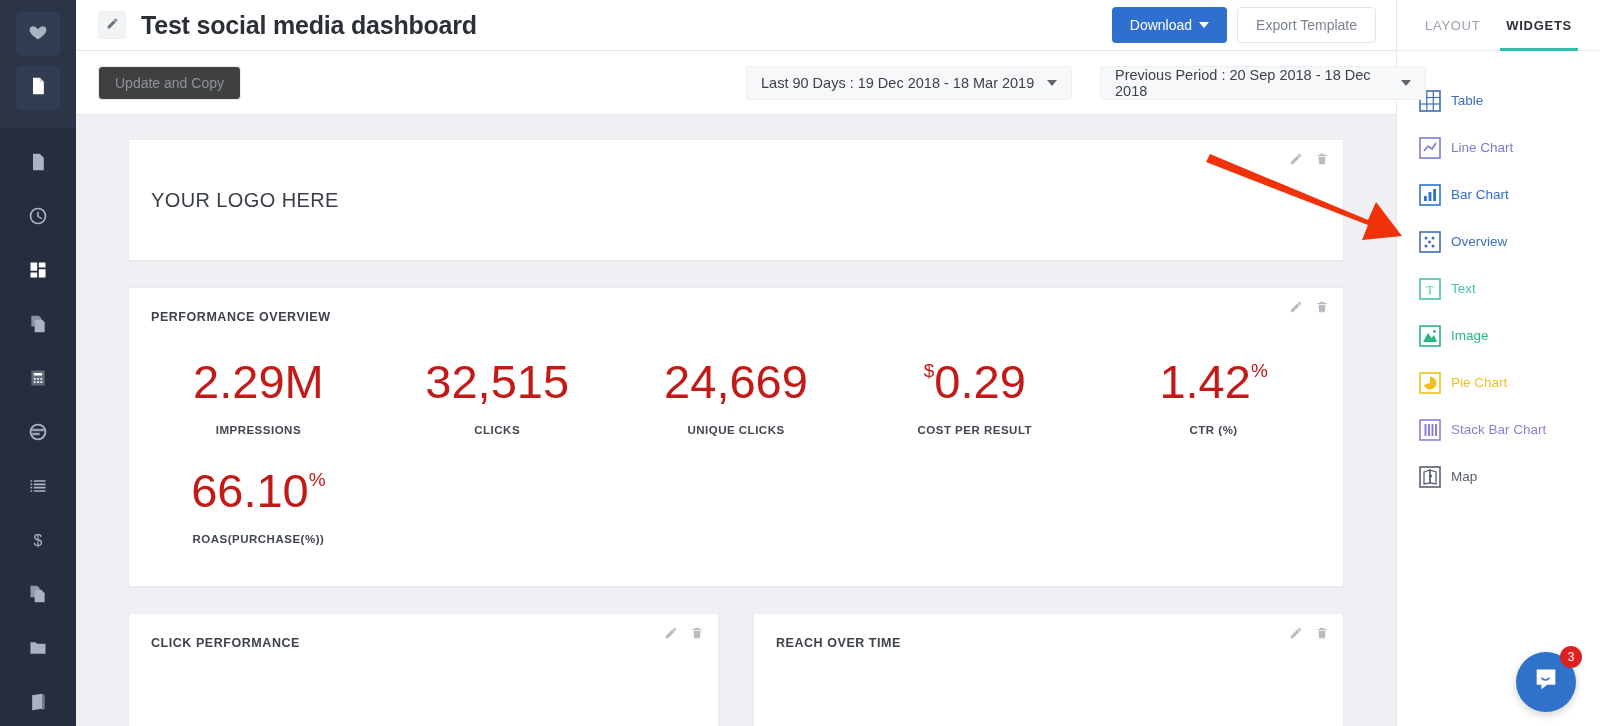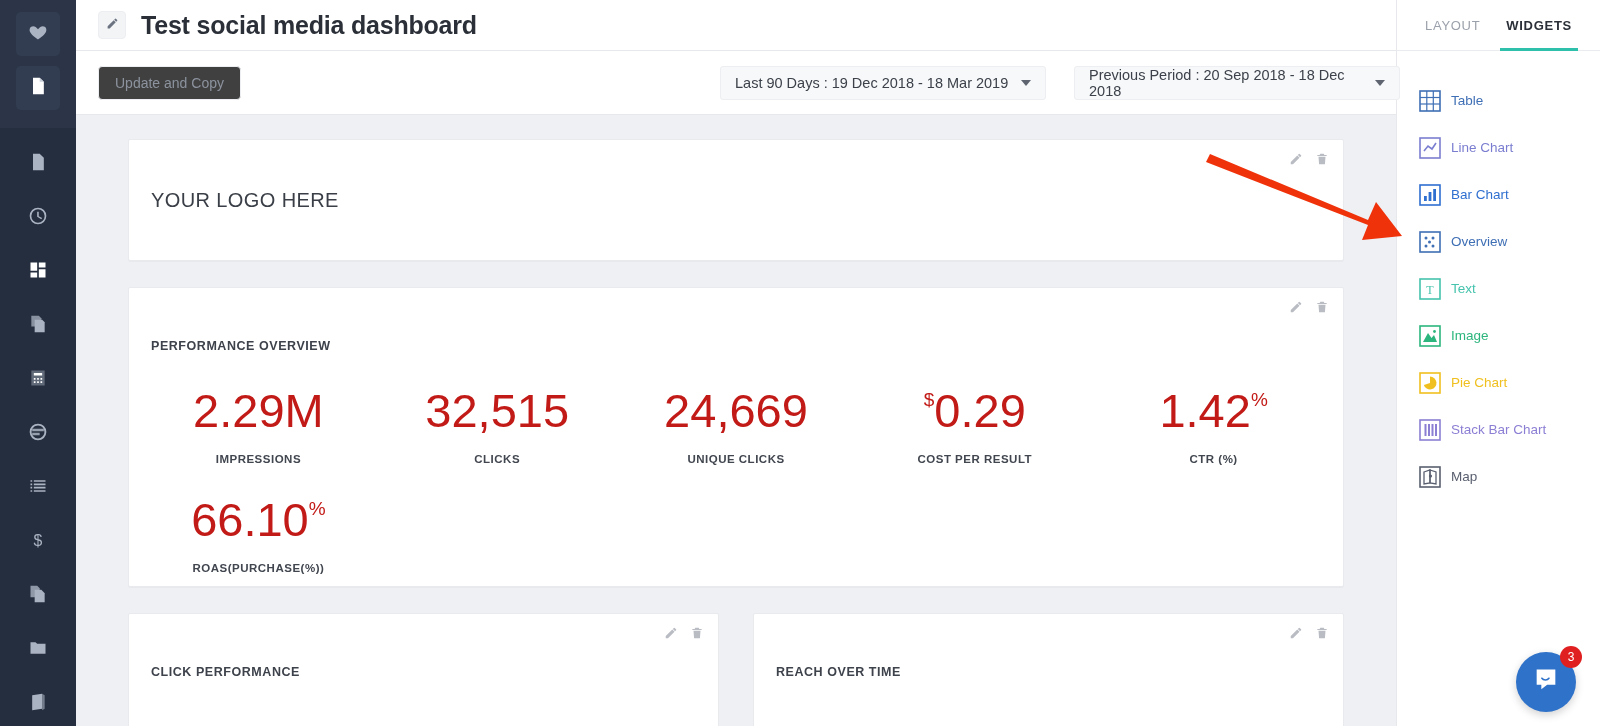--- a/index.html
+++ b/index.html
@@ -61,21 +61,21 @@
   }
 
   .subbar {
     height: 64px; background: #fff; border-bottom: 1px solid #e6e8ec;
     display: flex; align-items: center; padding: 0 22px; flex: 0 0 64px; position: relative;
   }
   .btn-update {
     background: #404040; color: #8c939e; border: 1px solid #edeef1; border-radius: 4px;
     height: 34px; padding: 0 16px; font-size: 14px; cursor: pointer; font-family: inherit;
   }
-  .date-wrap { position: absolute; left: 644px; display: flex; align-items: center; gap: 28px; }
+  .date-wrap { position: absolute; left: 670px; display: flex; align-items: center; gap: 28px; }
   .date-select {
     background: #f7f8f9; border: 1px solid #edeef1; border-radius: 3px;
     height: 34px; min-width: 326px; display: flex; align-items: center;
     padding: 0 14px; font-size: 14.5px; color: #3c414a; cursor: pointer; gap: 10px;
   }
   .date-select .sel-caret { margin-left: auto; width: 0; height: 0;
     border-left: 5px solid transparent; border-right: 5px solid transparent;
     border-top: 6px solid #5f6570; }
 
   
@@ -84,21 +84,20 @@
     background: #fff; border: 1px solid #e8eaee; border-radius: 2px;
     position: relative; box-shadow: 0 1px 1px rgba(20,25,35,.03);
   }
   .panel-tools {
     position: absolute; top: 12px; right: 14px; display: flex; gap: 12px; align-items: center;
   }
   .panel-tools svg { width: 14px; height: 14px; fill: #b9bcc3; cursor: pointer; }
   .panel-title {
     font-size: 12.5px; font-weight: 700; letter-spacing: .55px; color: #3d424b;
     padding: 22px 0 0 22px;
-    margin-top: 29px;
   }
 
   .logo-panel { height: 122px; display: flex; align-items: center; }
   .logo-text { font-size: 20px; color: #3a3f47; letter-spacing: .4px; padding-left: 22px; }
 
   .perf-panel { height: 300px; margin-top: 26px; }
   .kpi-grid {
     display: grid; grid-template-columns: repeat(5, 1fr); grid-template-rows: 1fr 1fr;
     padding: 18px 10px 0 10px; height: 236px;
   }
@@ -262,20 +261,27 @@
 
     <div class="topbar">
       <div class="edit-title-btn">
         <span>
           <svg viewBox="0 0 24 24">
               <path d="M3 17.2V21h3.8L18 9.8 14.2 6 3 17.2zM20.7 7.1a1 1 0 000-1.4l-2.4-2.4a1 1 0 00-1.4 0l-1.8 1.8L18.9 8.9l1.8-1.8z"></path>
             </svg>
         </span>
       </div>
       <div class="dash-title">Test social media dashboard</div>
+      <div class="topbar-right">
+        <button class="btn-download">
+          <span>Download</span>
+          <span class="caret"></span>
+        </button>
+        <button class="btn-export">Export Template</button>
+      </div>
     </div>
 
     <div class="subbar">
       <button class="btn-update">Update and Copy</button>
       <div class="date-wrap">
         <div class="date-select">
           <span>Last 90 Days : 19 Dec 2018 - 18 Mar 2019</span>
           <span class="sel-caret"></span>
         </div>
         <div class="date-select">

